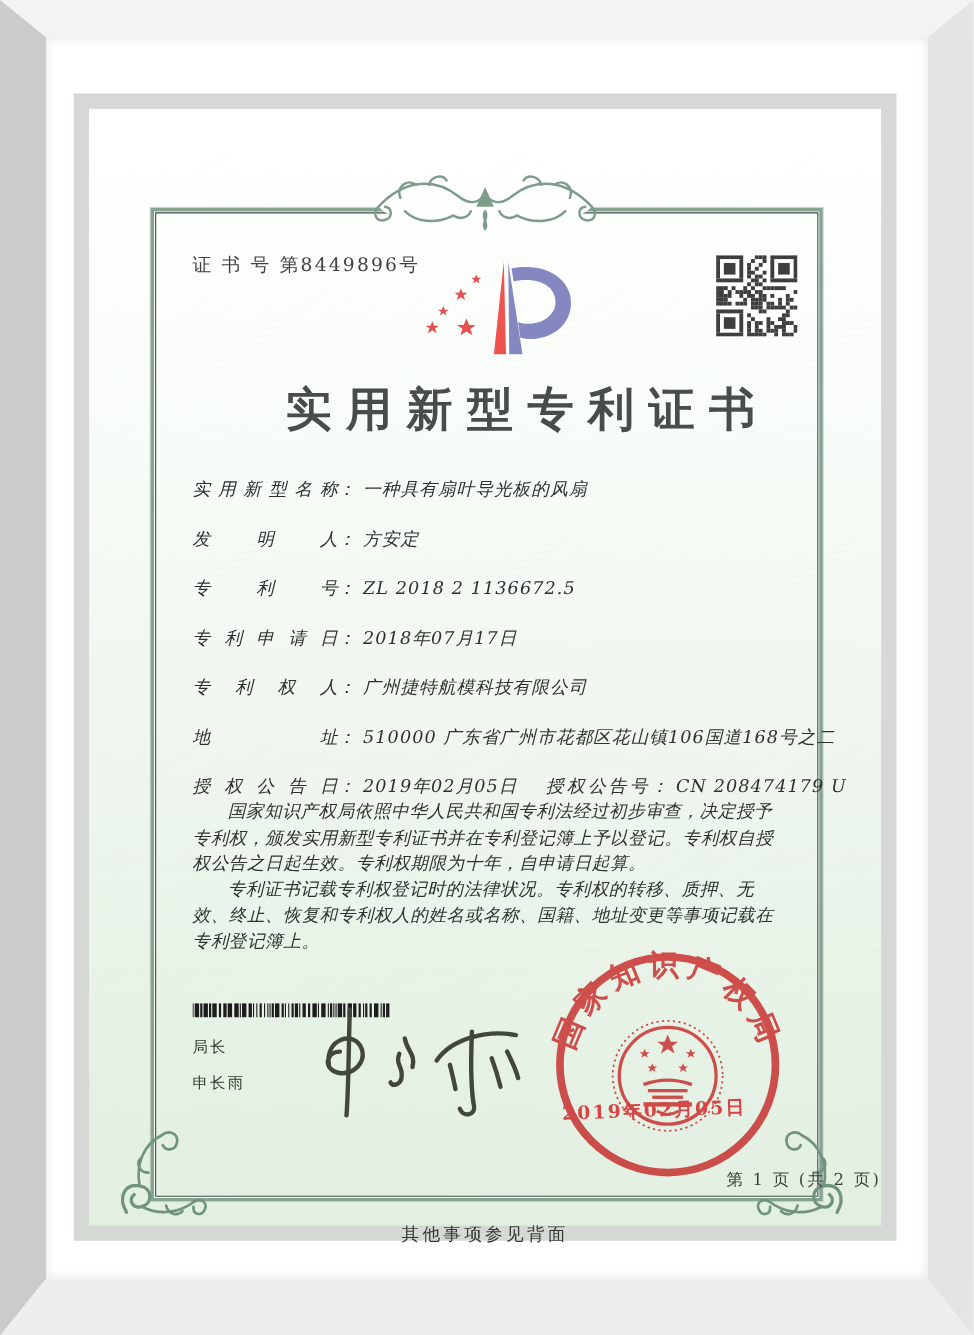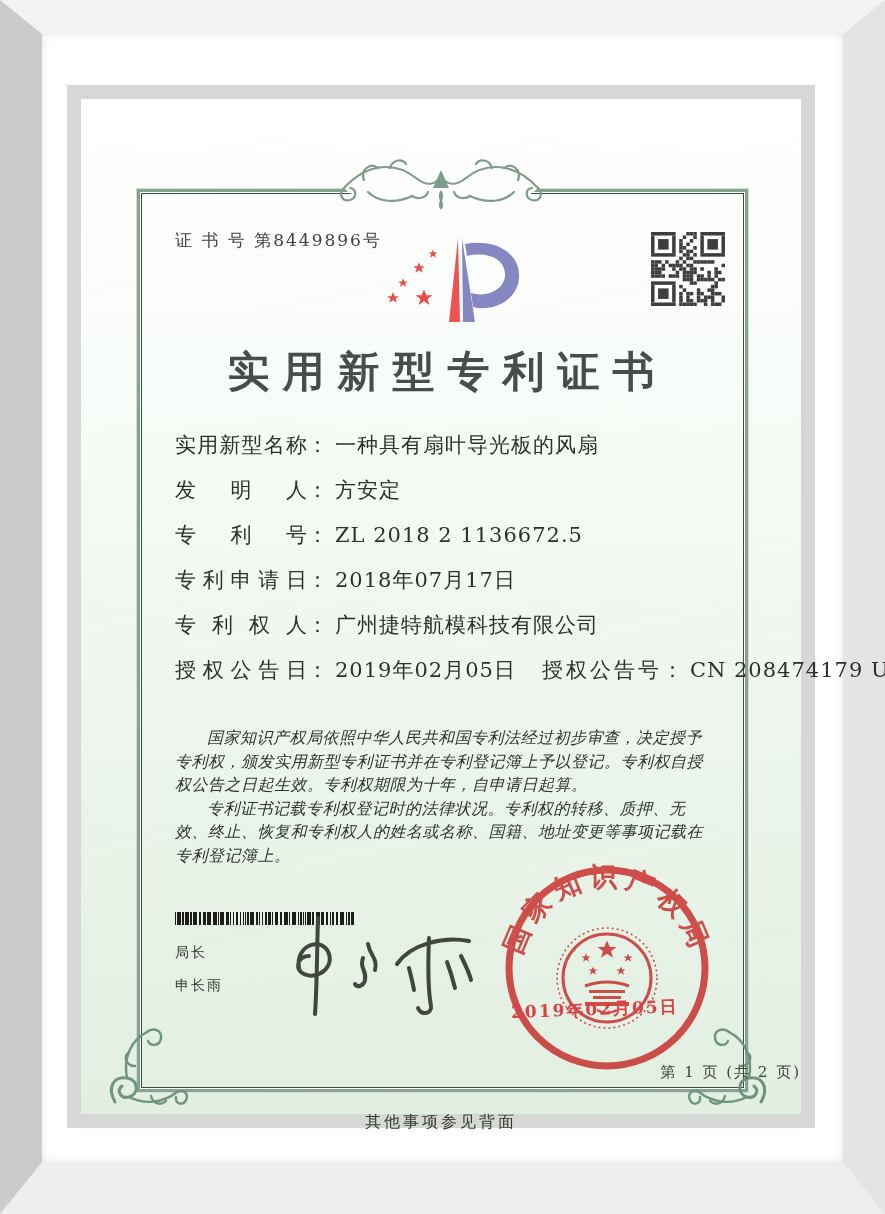--- a/index.html
+++ b/index.html
@@ -20,22 +20,22 @@
   .paper-content{position:relative;width:840px;height:1015px;margin-top:27px;}
   
   .inner-frame{position:absolute;left:56px;top:63px;width:611px;height:903px;box-sizing:border-box;
     border:3px solid #86a391;box-shadow:inset 0 0 0 1px #fdfefd, inset 0 0 0 2px #35503f, 0 0 0 1px #cfe0d2;}
   .ornament{position:absolute;pointer-events:none;}
   
   .cert-no{position:absolute;left:94px;top:103px;font-size:17px;letter-spacing:2px;color:#3c423d;}
   .logo{position:absolute;left:296px;top:100px;}
   .qr{position:absolute;left:570px;top:106px;width:74px;height:74px;background:#fff;}
   .doc-title{position:absolute;left:0;top:218px;width:720px;text-align:center;
-    font-size:42px;font-weight:700;letter-spacing:13px;text-indent:13px;color:#474d48;}
-  .fields{position:absolute;left:94px;top:308px;width:560px;font-size:21px;color:#2c312d;}
+    font-size:42px;font-weight:700;letter-spacing:13px;text-indent:13px;color:#474d48;padding-left:32px;}
+  .fields{position:absolute;left:94px;top:308px;width:560px;font-size:16px;color:#2c312d;font-style:italic;}
   .field-row{line-height:22px;margin-bottom:23px;white-space:nowrap;}
   .flabel{display:inline-block;width:132px;text-align:justify;text-align-last:justify;vertical-align:top;}
   .colon{display:inline-block;vertical-align:top;}
   .fvalue{margin-left:7px;letter-spacing:1px;}
   .grant2{margin-left:26px;}
   .flabel2{letter-spacing:3px;}
   .body-text{position:absolute;left:94px;top:600px;width:538px;font-size:16px;line-height:23.5px;
     color:#2e332f;font-style:italic;}
   .body-text p{margin:0;text-indent:2em;letter-spacing:.5px;}
   .barcode{position:absolute;left:94px;top:786px;width:182px;height:13px;}
@@ -277,20 +277,23 @@
       <div class="field-row">
         <span class="flabel">专利号</span><span class="colon">：</span><span class="fvalue">ZL 2018 2 1136672.5</span>
       </div>
       <div class="field-row">
         <span class="flabel">专利申请日</span><span class="colon">：</span><span class="fvalue">2018年07月17日</span>
       </div>
       <div class="field-row">
         <span class="flabel">专利权人</span><span class="colon">：</span><span class="fvalue">广州捷特航模科技有限公司</span>
       </div>
       <div class="field-row">
+        <span class="flabel">地址</span><span class="colon">：</span><span class="fvalue">510000 广东省广州市花都区花山镇106国道168号之二</span>
+      </div>
+      <div class="field-row">
         <span class="flabel">授权公告日</span><span class="colon">：</span><span class="fvalue">2019年02月05日</span><span class="grant2"><span class="flabel2">授权公告号</span><span class="colon">：</span><span class="fvalue">CN 208474179 U</span></span>
       </div>
     </div>
 
     <div class="body-text">
       <p>国家知识产权局依照中华人民共和国专利法经过初步审查，决定授予专利权，颁发实用新型专利证书并在专利登记簿上予以登记。专利权自授权公告之日起生效。专利权期限为十年，自申请日起算。</p>
       <p>专利证书记载专利权登记时的法律状况。专利权的转移、质押、无效、终止、恢复和专利权人的姓名或名称、国籍、地址变更等事项记载在专利登记簿上。</p>
     </div>
 
     <svg class="barcode" id="barcode-svg" width="182" height="13" viewBox="0 0 182 13">

